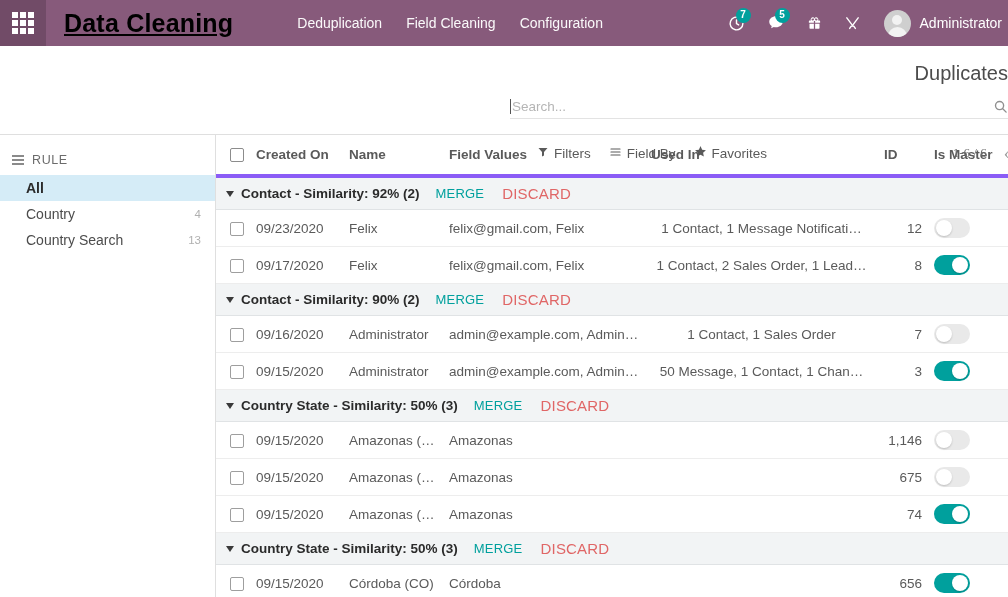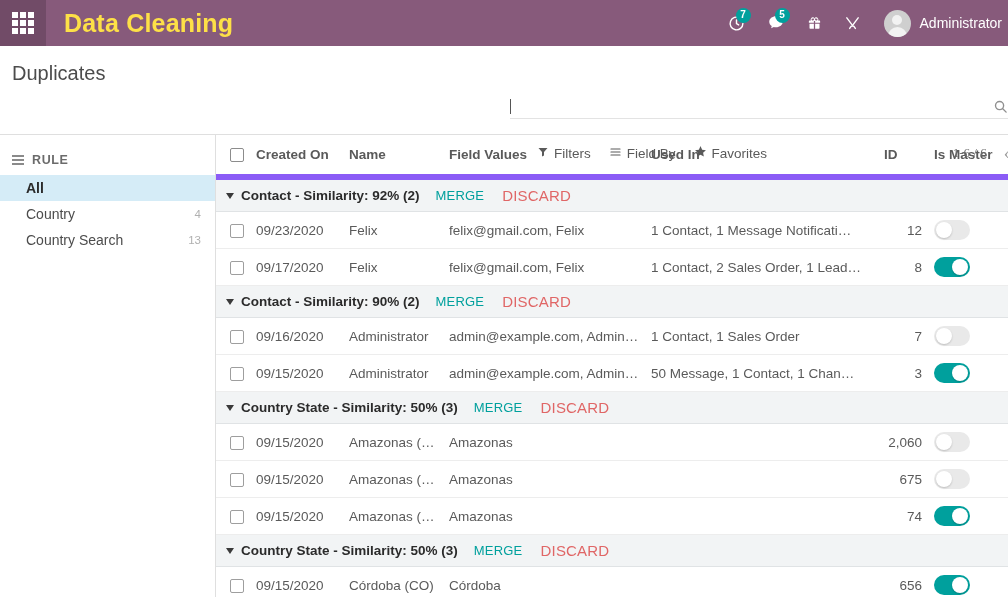--- a/index.html
+++ b/index.html
@@ -25,26 +25,27 @@
     width: 46px; height: 46px;
     background: #714B67;
     display: flex; align-items: center; justify-content: center;
     cursor: pointer;
     flex: 0 0 46px;
   }
   .grid-icon { display: grid; grid-template-columns: repeat(3, 6px); gap: 2px; }
   .grid-icon i { display: block; width: 6px; height: 6px; background: #ffffff; }
 
   .brand {
-    color: #fde047;
+    color: #000000;
     font-size: 25px;
     font-weight: bold;
     margin-left: 18px;
     letter-spacing: .2px;
     white-space: nowrap;
+    text-decoration: underline;
   }
 
   .menus { display: flex; align-items: center; margin-left: 52px; }
   .menu-item {
     color: #ffffff;
     font-size: 14px;
     padding: 6px 12px;
     white-space: nowrap;
     cursor: pointer;
     opacity: .97;
@@ -103,21 +104,21 @@
   .username { color: #ffffff; font-size: 14px; margin-left: 9px; white-space: nowrap; }
 
   
   .control-panel {
     background: #ffffff;
     border-bottom: 1px solid #dfdfdf;
     padding: 0;
     position: relative;
     height: 89px;
   }
-  .cp-row1 { display: flex; align-items: flex-start; padding: 14px 0 0 0; }
+  .cp-row1 { display: flex; align-items: flex-start; padding: 14px 0 0 0; justify-content: flex-end; }
   .page-title {
     font-size: 20px;
     color: #4c4c4c;
     padding-left: 12px;
     font-weight: normal;
     margin: 0;
     line-height: 26px;
   }
   .searchbox {
     position: absolute;
@@ -181,21 +182,21 @@
     border-right: 1px solid #dfdfdf;
     padding-top: 14px;
     background: #ffffff;
     overflow: hidden;
   }
   .sb-section {
     display: flex; align-items: center;
     padding: 4px 12px 8px 12px;
     color: #6b6b6b;
     font-size: 12.5px;
-    font-weight: bold;
+    font-weight: normal;
     letter-spacing: .6px;
   }
   .sb-bars { margin-right: 8px; display: inline-block; }
   .sb-bars i { display: block; width: 12px; height: 1.6px; background: #8a8a8a; margin: 2.2px 0; }
   .sb-item {
     display: flex; align-items: center;
     padding: 5px 14px 5px 26px;
     font-size: 14px;
     color: #4c4c4c;
     cursor: pointer;
@@ -205,39 +206,39 @@
 
   
   .list-wrap { flex: 1; overflow: hidden; background: #ffffff; }
   table.olist { width: 100%; border-collapse: collapse; table-layout: fixed; }
   table.olist th {
     font-size: 13.5px;
     color: #5a5a5a;
     font-weight: bold;
     text-align: left;
     padding: 12px 6px 12px 6px;
-    border-bottom: 6px solid #8b5cf6;
+    border-bottom: 4px solid #8b5cf6;
     white-space: nowrap;
     background: #ffffff;
   }
   table.olist td {
     font-size: 13.5px;
     color: #5a5a5a;
     padding: 8px 6px;
     border-bottom: 1px solid #ededed;
     white-space: nowrap;
     overflow: hidden;
     text-overflow: ellipsis;
   }
 
   .col-cb    { width: 34px;  text-align: center; padding-left: 14px !important; }
   .col-date  { width: 93px; }
   .col-name  { width: 100px; }
   .col-field { width: 202px; }
-  .col-used  { width: 233px; }
+  .col-used  { width: 233px; text-align: center; }
   .col-id    { width: 50px; text-align: right; }
   .col-master{ width: 74px; }
   .col-menu  { width: 18px; text-align: center; padding-left:0 !important; padding-right:0 !important;}
 
   .ocb {
     width: 14px; height: 14px;
     border: 1px solid #9e9e9e;
     border-radius: 2px;
     background: #fff;
     display: inline-block;
@@ -310,20 +311,25 @@
         <i></i>
         <i></i>
         <i></i>
         <i></i>
         <i></i>
         <i></i>
         <i></i>
     </span>
   </div>
   <div class="brand">Data Cleaning</div>
+  <div class="menus">
+    <div class="menu-item">Deduplication</div>
+    <div class="menu-item">Field Cleaning</div>
+    <div class="menu-item">Configuration</div>
+  </div>
 
   <div class="sysicons">
     <div class="sysicon">
       <svg width="17" height="17" viewBox="0 0 24 24" fill="none" stroke="#ffffff" stroke-width="2" stroke-linecap="round">
         <path d="M21 12a9 9 0 1 1-4.2-7.6"></path>
         <path d="M12 7v5l3 2"></path>
       </svg>
       <span class="badge">7</span>
     </div>
     <div class="sysicon">
@@ -356,20 +362,21 @@
   </div>
 </div>
 
 <div class="control-panel">
   <div class="cp-row1">
     <h1 class="page-title">Duplicates</h1>
   </div>
 
   <div class="searchbox">
     <span class="search-caret"></span>
+    <input class="search-input" type="text" placeholder="Search..." style="">
     <span class="search-mag">
       <svg width="15" height="15" viewBox="0 0 24 24" fill="none" stroke="#8f8f8f" stroke-width="2.2">
         <circle cx="10.5" cy="10.5" r="6.5"></circle>
         <path d="M15.6 15.6L21 21" stroke-linecap="round"></path>
       </svg>
     </span>
   </div>
 
   <div class="cp-row2">
     <div class="cp-btn">
@@ -518,21 +525,21 @@
                 <span class="act-discard">DISCARD</span>
               </div>
             </td>
           </tr>
           <tr class="data-row">
             <td class="col-cb"><span class="ocb"></span></td>
             <td class="col-date">09/15/2020</td>
             <td class="col-name">Amazonas (PE)</td>
             <td class="col-field">Amazonas</td>
             <td class="col-used"></td>
-            <td class="col-id">2,060</td>
+            <td class="col-id">1,146</td>
             <td class="col-master"><span class="toggle"><span class="knob"></span></span></td>
             <td class="col-menu"></td>
           </tr>
           <tr class="data-row">
             <td class="col-cb"><span class="ocb"></span></td>
             <td class="col-date">09/15/2020</td>
             <td class="col-name">Amazonas (CO)</td>
             <td class="col-field">Amazonas</td>
             <td class="col-used"></td>
             <td class="col-id">675</td>

